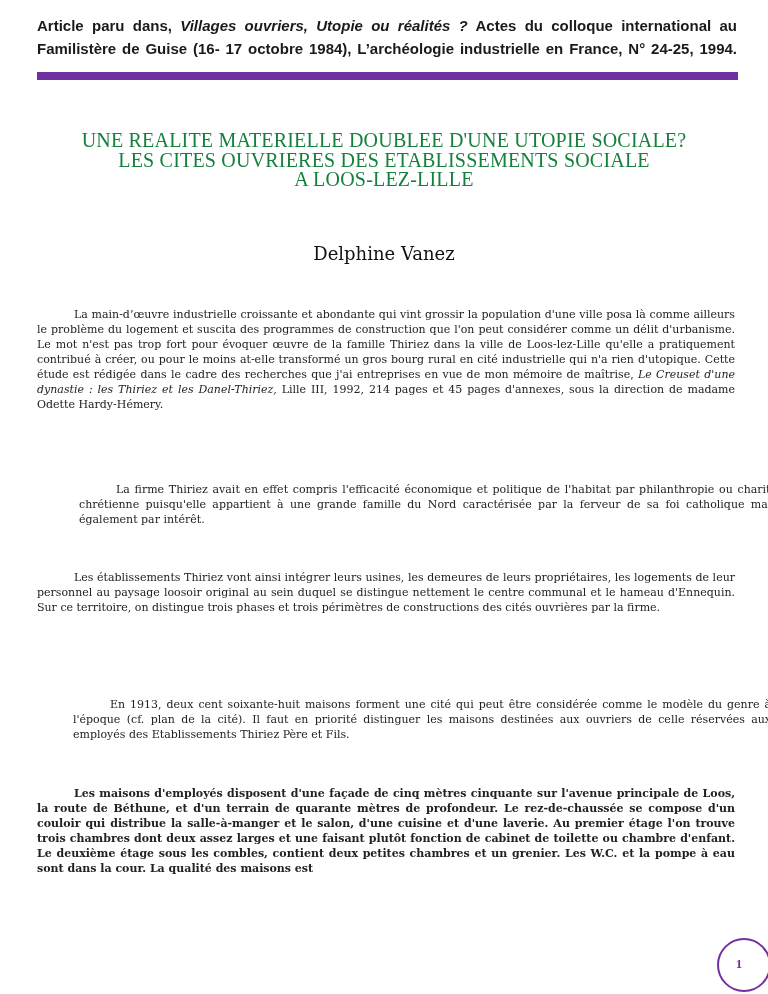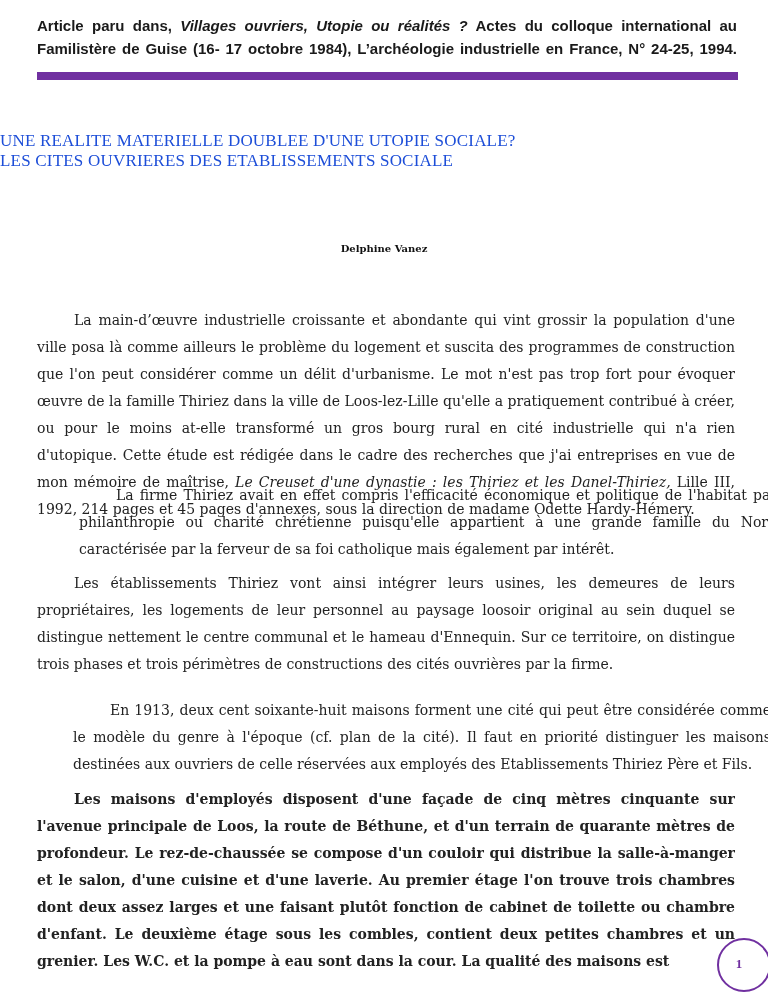--- a/index.html
+++ b/index.html
@@ -1,40 +1,41 @@
 <!DOCTYPE html>
 <html><head>
 <meta charset="utf-8">
 <style>
   html, body { margin:0; padding:0; background:#ffffff; }
   body { width:768px; height:994px; position:relative; overflow:hidden; color:#222; }
   .header { position:absolute; left:37px; top:14px; width:700px; font-family:"Liberation Sans", sans-serif; font-weight:bold; font-size:15px; line-height:23px; color:#1a1a1a; text-align:justify; text-align-last:justify; }
   .header .l2 { text-align-last:justify; }
   .header i { font-style:italic; }
   .bar { position:absolute; left:37px; top:72px; width:701px; height:8px; background:#7030a0; }
-  .title { position:absolute; left:0; width:768px; top:131px; font-family:"Liberation Serif", serif; font-size:17px; line-height:19.5px; color:#1d4ed8; letter-spacing:0.2px; }
-  .author { position:absolute; left:0; width:768px; top:243px; font-family:"DejaVu Serif", serif; font-weight:bold; font-size:10px; text-align:center; color:#111; }
-  .body { position:absolute; left:37px; width:698px; font-family:"DejaVu Serif", serif; font-size:14px; line-height:27px; color:#222; text-align:justify; }
+  .title { position:absolute; left:0; width:768px; top:131px; font-family:"Liberation Serif", serif; font-size:20px; line-height:19.5px; text-align:center; color:#15803d; letter-spacing:0.2px; }
+  .author { position:absolute; left:0; width:768px; top:243px; font-family:"DejaVu Serif", serif; font-weight:normal; font-size:18px; text-align:center; color:#111; }
+  .body { position:absolute; left:37px; width:698px; font-family:"DejaVu Serif", serif; font-size:11px; line-height:15px; color:#222; text-align:justify; }
   .body p { margin:0; text-indent:37px; }
   .body i { font-style:italic; }
   .pagecircle { position:absolute; left:717px; top:938px; width:54px; height:54px; border:2px solid #7030a0; border-radius:50%; box-sizing:border-box; }
   .pagenum { position:absolute; left:731px; top:956px; width:16px; text-align:center; font-family:"Liberation Serif", serif; font-weight:bold; font-size:13px; color:#7030a0; }
 </style>
 </head>
 <body>
 
 <div class="header">
   <div class="l1"><span>Article paru dans, </span><i>Villages ouvriers, Utopie ou réalités ?</i><span> Actes du colloque international au</span></div>
   <div class="l2">Familistère de Guise (16- 17 octobre 1984), L’archéologie industrielle en France, N° 24-25, 1994.</div>
 </div>
 <div class="bar"></div>
 
 <div class="title">
   <div>UNE REALITE MATERIELLE DOUBLEE D'UNE UTOPIE SOCIALE?</div>
   <div>LES CITES OUVRIERES DES ETABLISSEMENTS SOCIALE</div>
+  <div>A LOOS-LEZ-LILLE</div>
 </div>
 
 <div class="author">Delphine Vanez</div>
 
 <div class="body" style="top:307px;">
   <p><span>La main-d’œuvre industrielle croissante et abondante qui vint grossir la population d'une ville posa là comme ailleurs le problème du logement et suscita des programmes de construction que l'on peut considérer comme un délit d'urbanisme. Le mot n'est pas trop fort pour évoquer œuvre de la famille Thiriez dans la ville de Loos-lez-Lille qu'elle a pratiquement contribué à créer, ou pour le moins at-elle transformé un gros bourg rural en cité industrielle qui n'a rien d'utopique. Cette étude est rédigée dans le cadre des recherches que j'ai entreprises en vue de mon mémoire de maîtrise, </span><i>Le Creuset d'une dynastie : les Thiriez et les Danel-Thiriez,</i><span> Lille III, 1992, 214 pages et 45 pages d'annexes, sous la direction de madame Odette Hardy-Hémery.</span></p>
 </div>
 
 <div class="body" style="top:482px;margin-left:42px;">
   <p>La firme Thiriez avait en effet compris l'efficacité économique et politique de l'habitat par philanthropie ou charité chrétienne puisqu'elle appartient à une grande famille du Nord caractérisée par la ferveur de sa foi catholique mais également par intérêt.</p>

